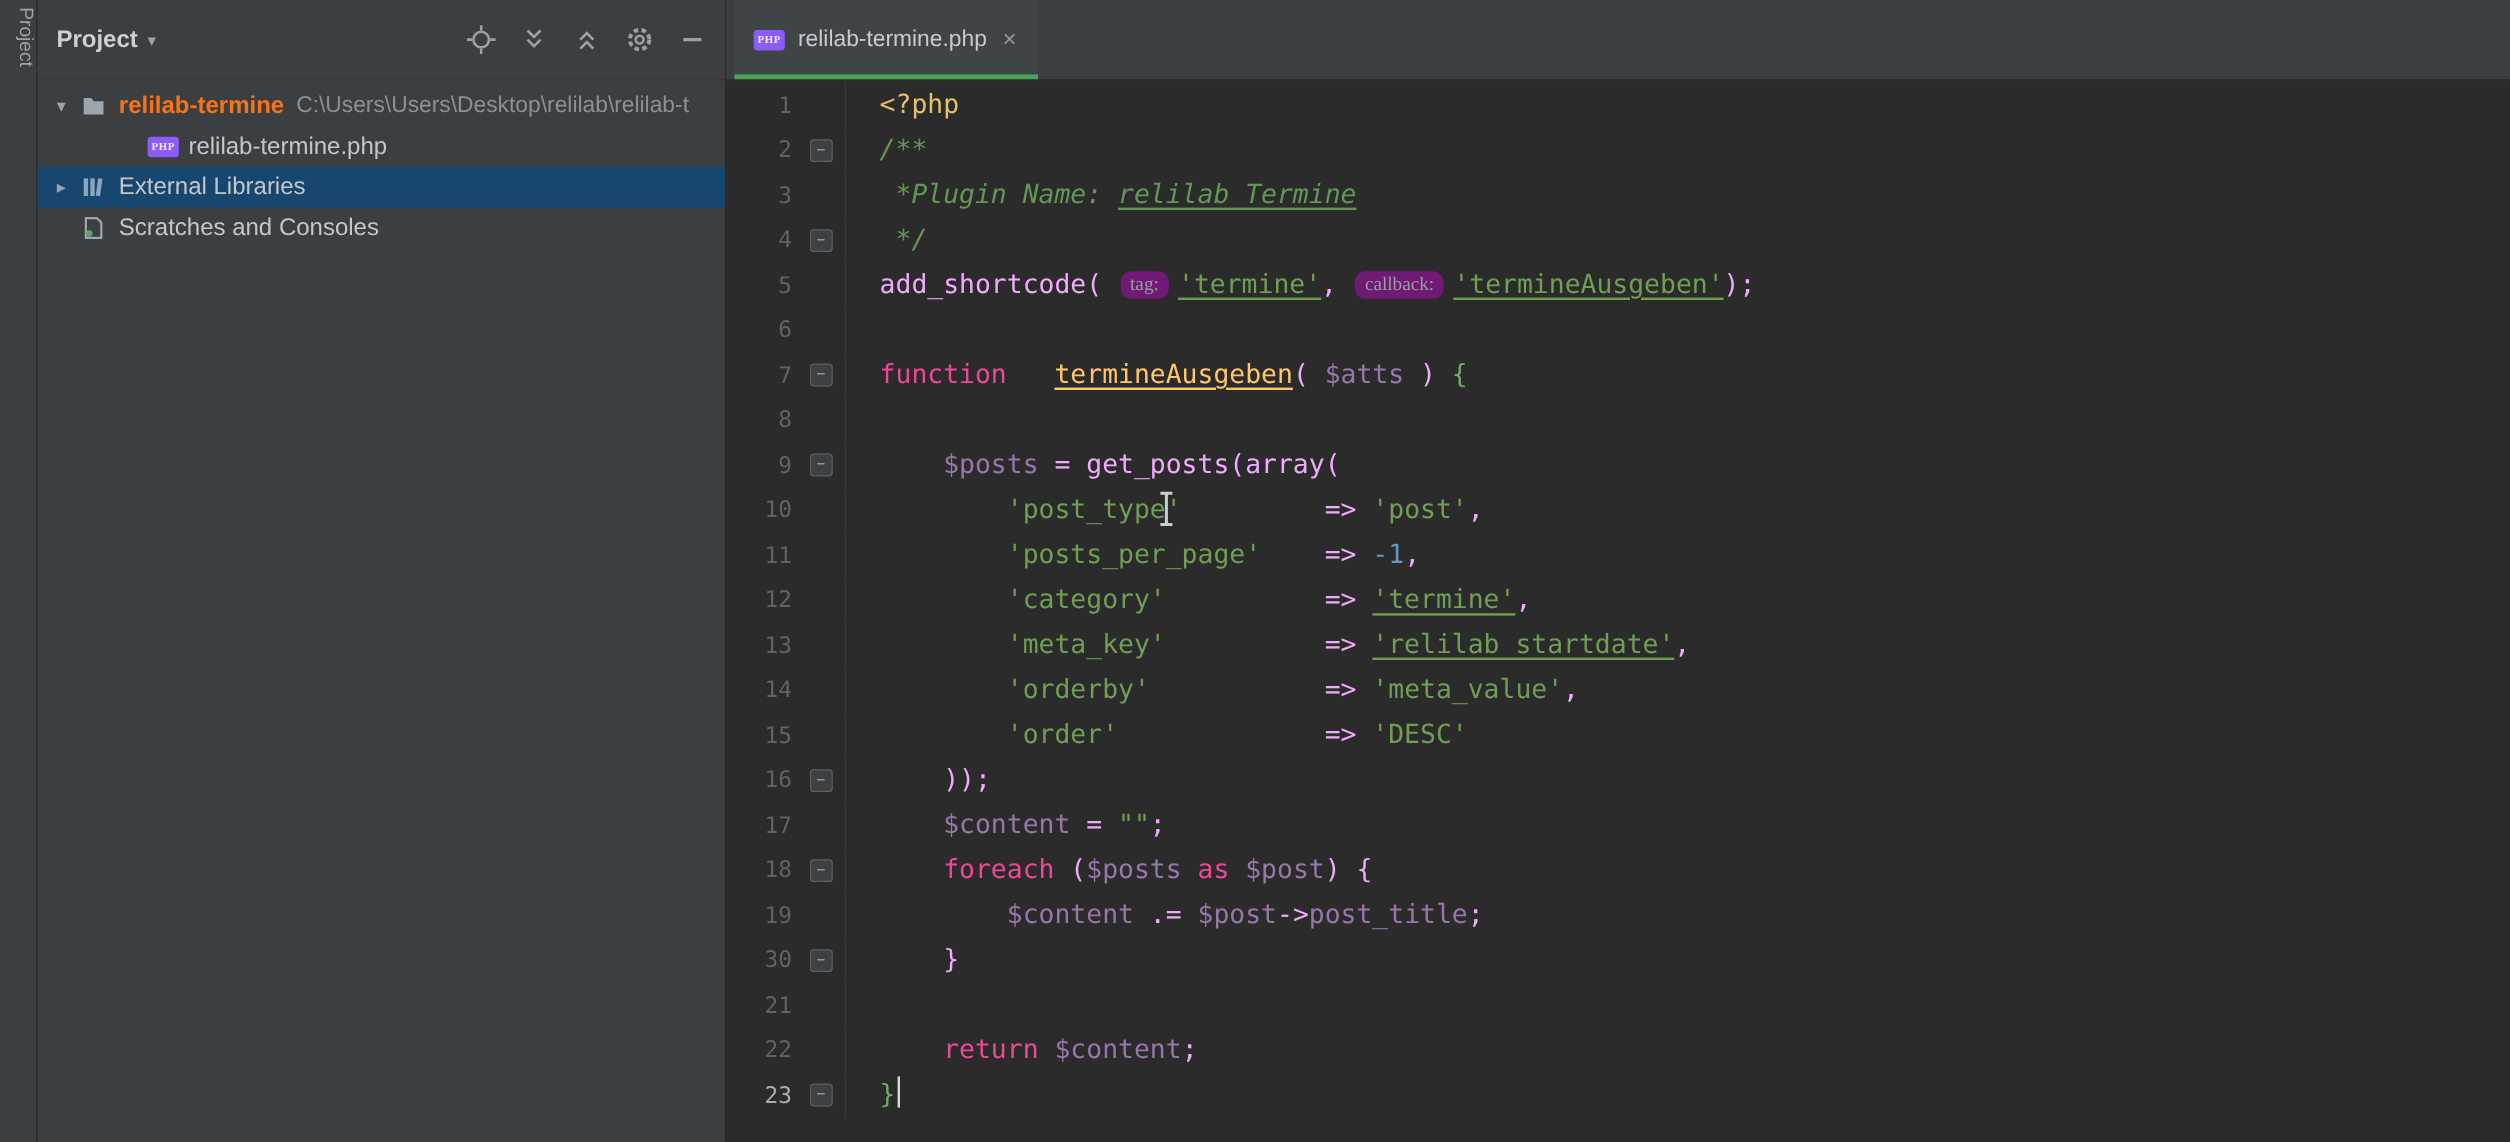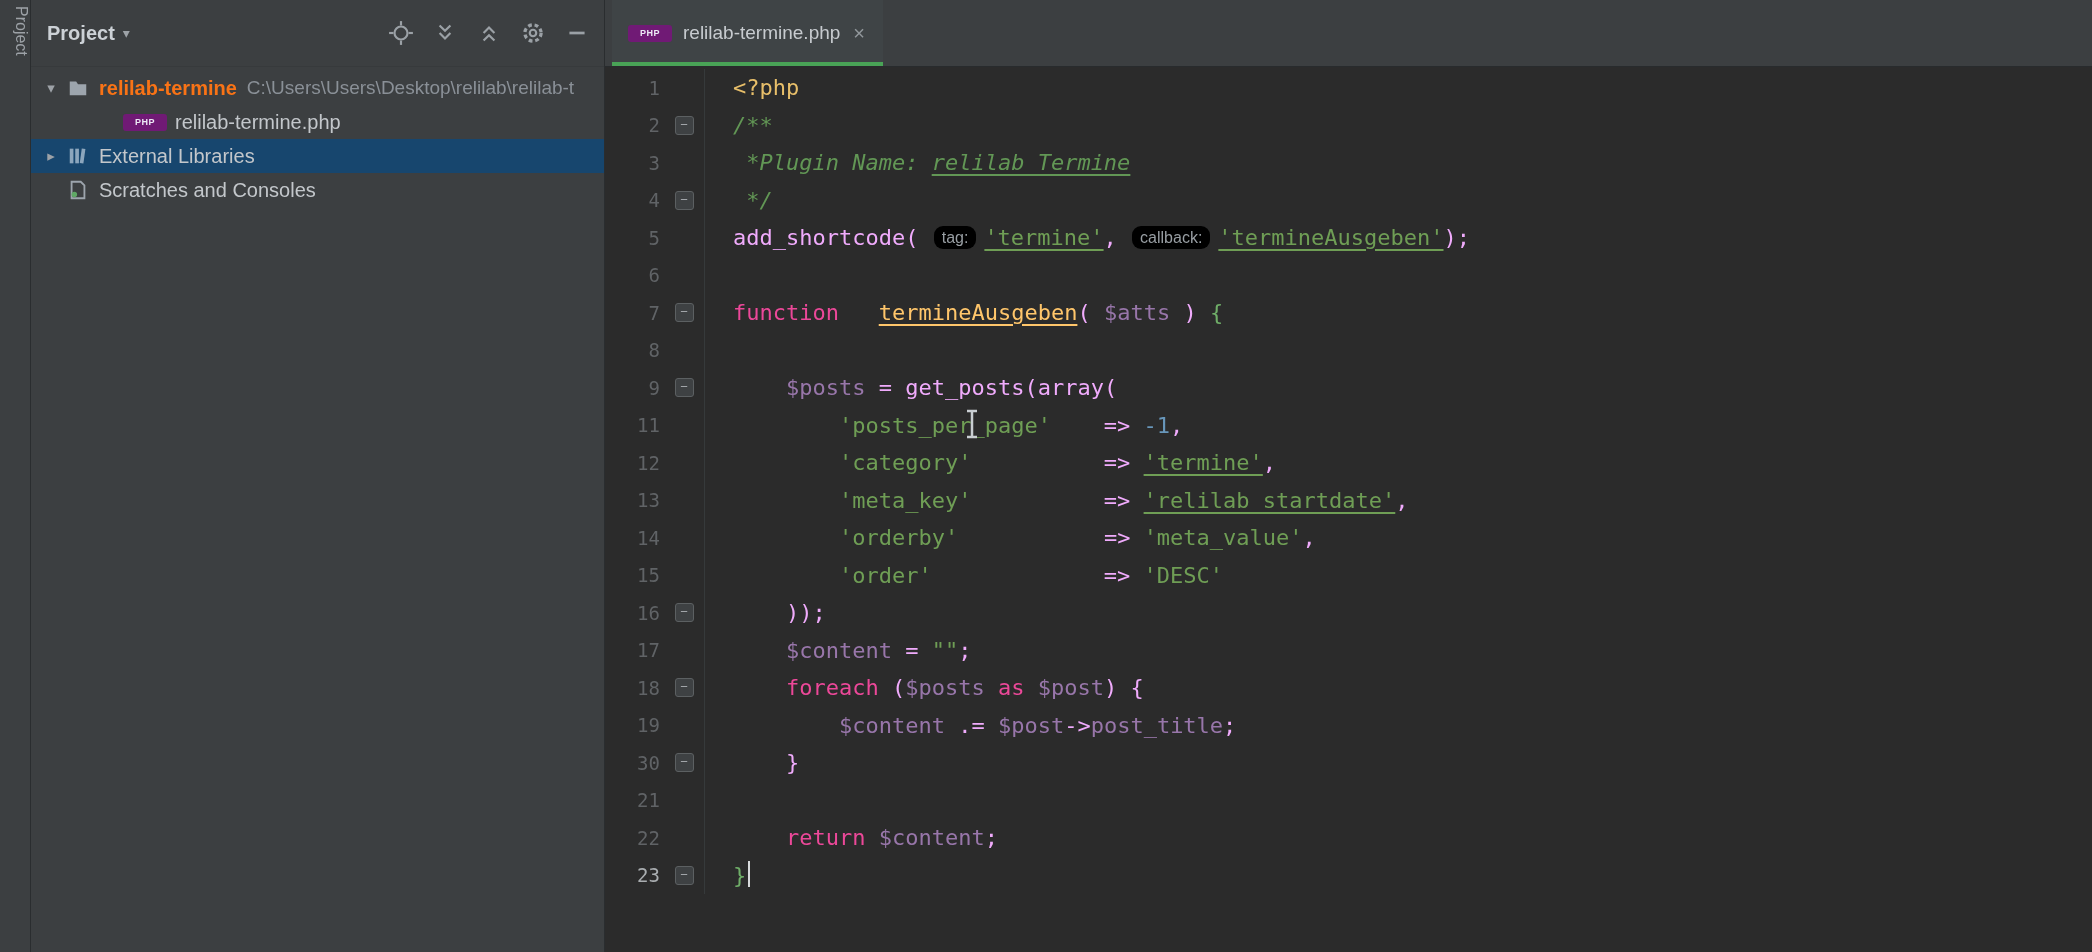--- a/index.html
+++ b/index.html
@@ -28,23 +28,23 @@
         font-size:20px;color:#bfc3c7;cursor:pointer;}
   .trow.selected{background:#17466e;}
   .chev{flex:0 0 28px;text-align:center;color:#9da2a7;font-size:15px;}
   .ticon{flex:0 0 26px;display:inline-flex;justify-content:center;margin-right:8px;}
   .ticon svg{width:22px;height:22px;}
   .tlabel{color:#c3c7cb;}
   .tlabel.bold{font-weight:bold;color:#f97316;}
   .tpath{margin-left:10px;color:#8a9097;font-size:19px;}
 
   
-  .php-badge{display:inline-flex;align-items:center;justify-content:center;width:44px;height:17px;
-             border-radius:3px;background:#701a75;color:#ece9f5;font-size:9px;font-weight:bold;
-             letter-spacing:.5px;font-family:Liberation Sans, sans-serif;}
+  .php-badge{display:inline-flex;align-items:center;justify-content:center;width:26px;height:17px;
+             border-radius:3px;background:#8b5cf6;color:#ece9f5;font-size:9px;font-weight:bold;
+             letter-spacing:.5px;font-family:Liberation Serif, serif;}
 
   
   .tab-bar{position:absolute;left:604px;top:0;width:1488px;height:66px;background:#3c3f41;
            border-bottom:1px solid #282b2d;z-index:3;}
   .tab{position:relative;height:66px;display:inline-flex;align-items:center;gap:11px;
        padding:0 16px;margin-left:8px;background:#3f4446;cursor:pointer;}
   .tab-label{font-size:19px;color:#c7cbcf;}
   .tab-close{font-size:20px;color:#92989c;cursor:pointer;padding:0 2px;}
   .tab-underline{position:absolute;left:0;right:0;bottom:0;height:4px;background:#49a356;}
 
@@ -64,21 +64,21 @@
   .tk-t{color:#f0abfc;}
   .tk-kw{color:#ec4899;margin-top:14px;}
   .tk-str{color:#6f9e55;}
   .tk-cmt{color:#629755;font-style:italic;}
   .tk-var{color:#9876aa;}
   .tk-fn{color:#ffc66b;}
   .tk-num{color:#6897bb;}
   .tk-tag{color:#e8bf6a;}
   .tk-brace{color:#6fae68;}
   .tk-u{text-decoration:underline;text-underline-offset:4px;}
-  .tk-hint{font-family:Liberation Sans, sans-serif;font-size:16px;background:#000000;color:#989ea3;
+  .tk-hint{font-family:Liberation Serif, serif;font-size:16px;background:#701a75;color:#989ea3;
            border-radius:9px;padding:3px 8px;margin:0 8px 0 2px;vertical-align:2px;}
 
   .caret-bar{display:inline-block;width:2px;height:26px;background:#d8dadc;vertical-align:-4px;margin-left:2px;}
 
   .ibeam{position:absolute;left:962px;top:408px;z-index:9;pointer-events:none;}
 </style>
 </head>
 <body>
 
 <div class="left-strip">
@@ -222,20 +222,25 @@
       <span class="codepre"></span>
     </div>
     <div class="line">
       <span class="ln">9</span>
       <span class="foldc">
         <span class="fold-marker">−</span>
       </span>
       <span class="codepre"><span class="tk-t">    </span><span class="tk-var">$posts</span><span class="tk-t"> = get_posts(array(</span></span>
     </div>
     <div class="line">
+      <span class="ln">10</span>
+      <span class="foldc"></span>
+      <span class="codepre"><span class="tk-t">        </span><span class="tk-str">'post_type'</span><span class="tk-t">         =&gt; </span><span class="tk-str">'post'</span><span class="tk-t">,</span></span>
+    </div>
+    <div class="line">
       <span class="ln">11</span>
       <span class="foldc"></span>
       <span class="codepre"><span class="tk-t">        </span><span class="tk-str">'posts_per_page'</span><span class="tk-t">    =&gt; </span><span class="tk-num">-1</span><span class="tk-t">,</span></span>
     </div>
     <div class="line">
       <span class="ln">12</span>
       <span class="foldc"></span>
       <span class="codepre"><span class="tk-t">        </span><span class="tk-str">'category'</span><span class="tk-t">          =&gt; </span><span class="tk-str tk-u">'termine'</span><span class="tk-t">,</span></span>
     </div>
     <div class="line">

